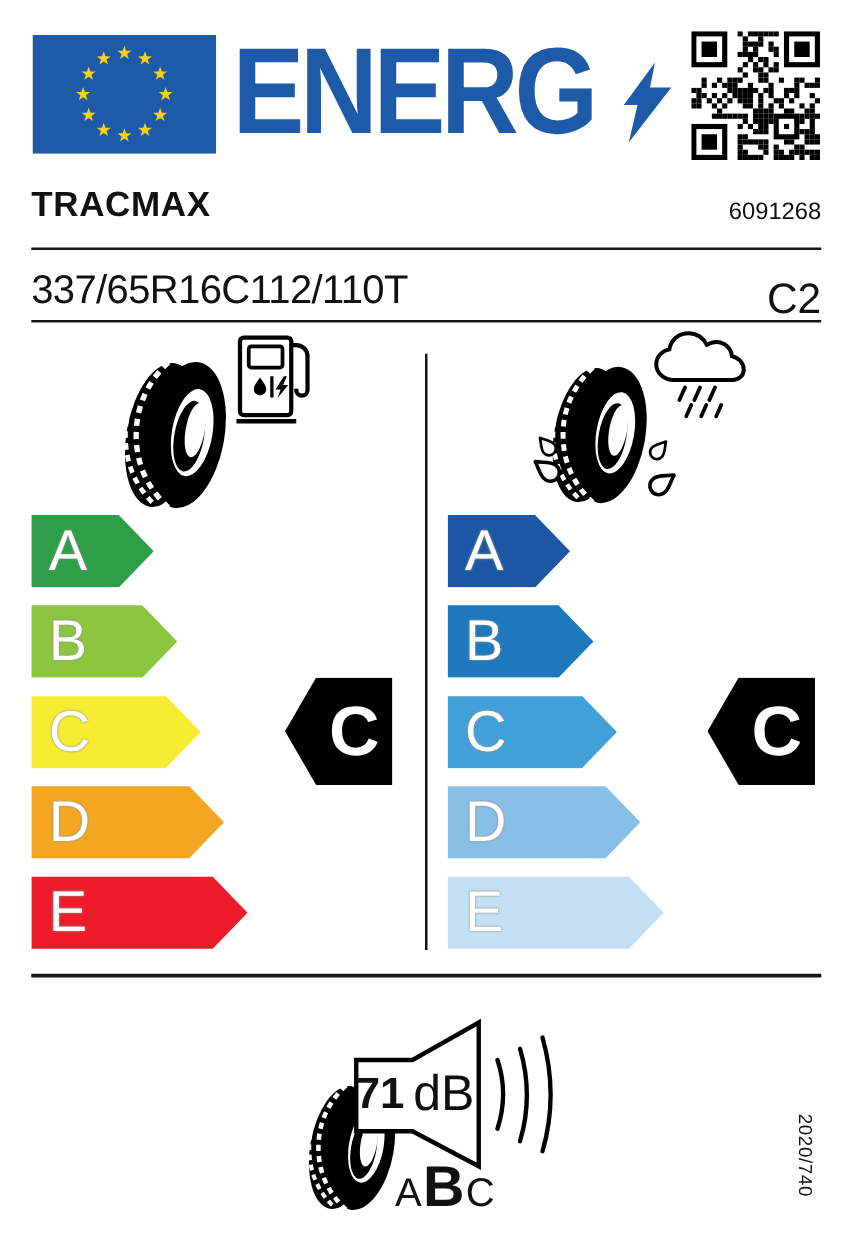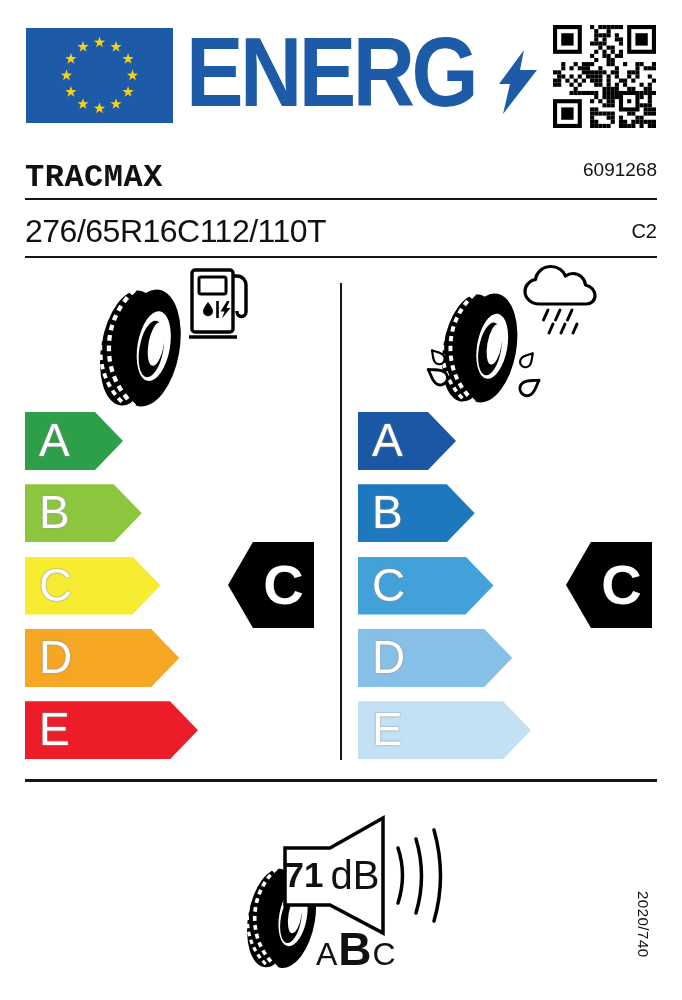--- a/index.html
+++ b/index.html
@@ -4,25 +4,25 @@
 <style>
   html,body{margin:0;padding:0;background:#fff;}
   .label{position:relative;width:682px;height:1000px;background:#fff;overflow:hidden;
          font-family:"Liberation Sans",sans-serif;color:#111;}
   .abs{position:absolute;}
 
   
   .energ-title{left:186px;top:23px;font-size:98px;font-weight:bold;line-height:1;
     letter-spacing:-4px;transform:scaleX(0.88);transform-origin:0 0;color:var(--eu-blue,#1d5ba8);}
   
-  .brand{left:25px;top:159px;font-size:32px;font-weight:bold;letter-spacing:.5px;font-family:Liberation Mono, monospace;}
+  .brand{left:25px;top:148px;font-size:28px;font-weight:bold;letter-spacing:.5px;}
   .artnum{right:25px;top:159px;font-size:19px;}
   .hline{left:25px;width:632px;background:#161616;}
   .size-row{left:25px;top:213px;font-size:32px;letter-spacing:-.5px;}
-  .tyre-class{right:25px;top:220px;font-size:20px;}
+  .tyre-class{right:25px;top:220px;font-size:34px;}
   .vline{left:340px;top:283px;width:2px;height:477px;background:#161616;}
 
   
   .grade-list{display:flex;flex-direction:column;gap:14.3px;}
   #fuel-grades{left:25px;top:412px;}
   #wet-grades{left:358px;top:412px;}
   .grade-arrow{height:58px;position:relative;
     clip-path:polygon(0 0,calc(100% - 28px) 0,100% 50%,calc(100% - 28px) 100%,0 100%);}
   .grade-letter{display:block;padding-left:14px;font-size:46px;line-height:57px;color:#fff;
     text-shadow:0 0 1px #8a8a8a,0 0 2px #9a9a9a;}
@@ -301,21 +301,21 @@
         <rect x="8.24" y="82.40" width="12.36" height="12.36" fill="#000"></rect>
         <rect x="65.92" y="65.92" width="20.60" height="20.60" fill="#000"></rect>
         <rect x="70.04" y="70.04" width="12.36" height="12.36" fill="#fff"></rect>
         <rect x="74.16" y="74.16" width="4.12" height="4.12" fill="#000"></rect>
       </g>
   </svg>
 
   <div class="abs brand">TRACMAX</div>
   <div class="abs artnum">6091268</div>
   <div class="abs hline" style="top:198px;height:2px"></div>
-  <div class="abs size-row">276/65R16C112/110T</div>
+  <div class="abs size-row">337/65R16C112/110T</div>
   <div class="abs tyre-class">C2</div>
   <div class="abs hline" style="top:256px;height:2px"></div>
   <div class="abs vline"></div>
 
   <svg class="abs" style="left:95px;top:286px" width="87" height="124" viewBox="0 0 90 130">
     <use href="#tire-symbol" width="90" height="130"></use>
   </svg>
   <svg class="abs" style="left:189px;top:266px" width="62" height="78" viewBox="0 0 62 78">
     <g fill="none" stroke="#000" stroke-width="3.4">
       <path d="M44,10 h4 a9,9 0 0 1 9,9 v27 a4.5,4.5 0 0 1 -9,0 v-1"></path>

